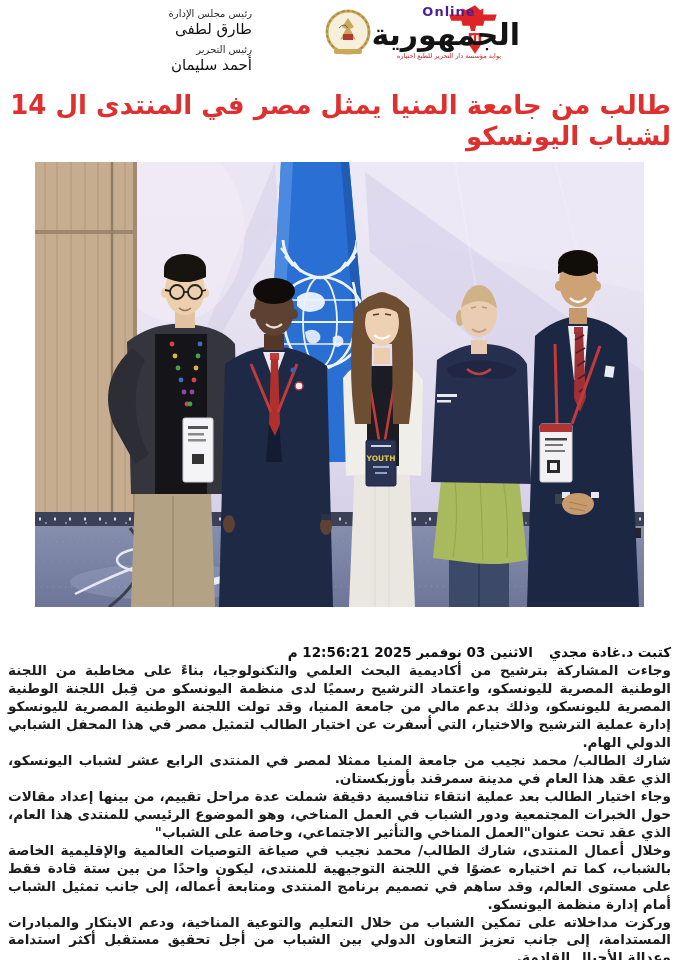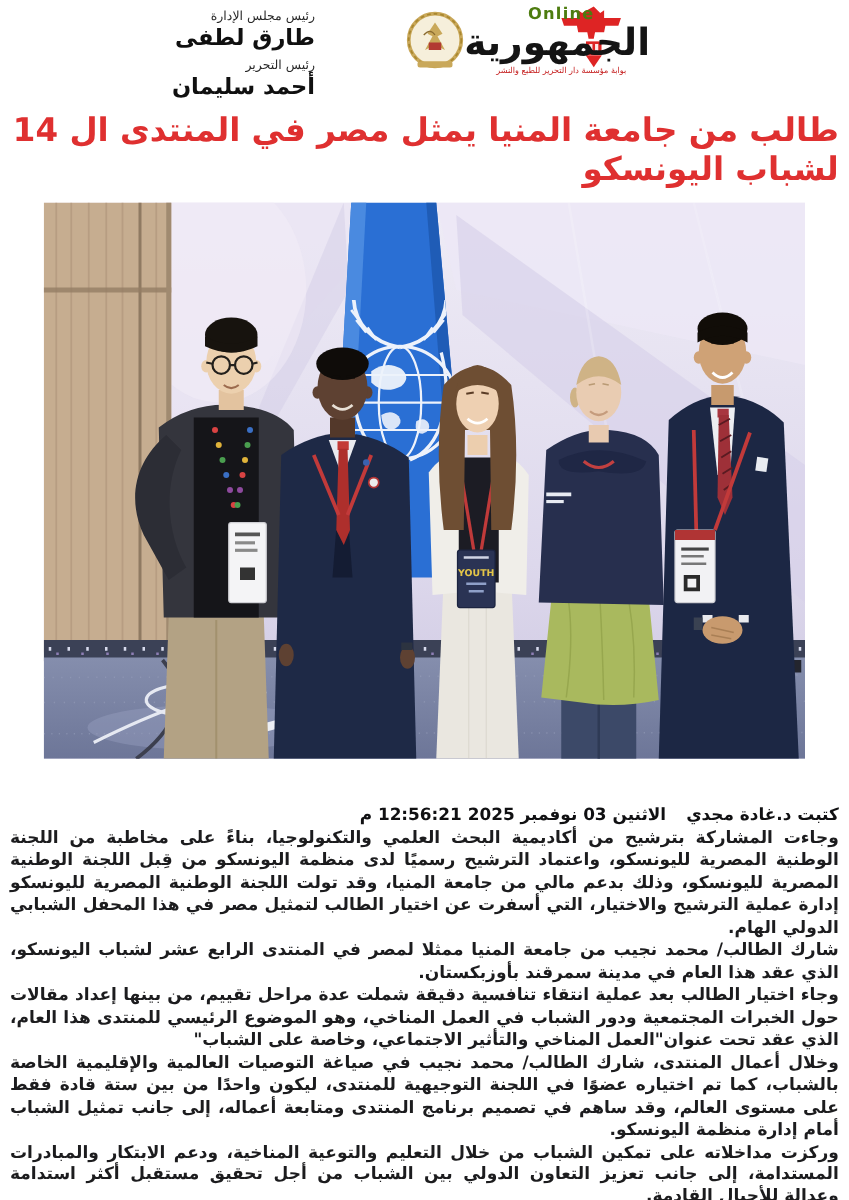--- a/index.html
+++ b/index.html
@@ -5,23 +5,23 @@
   html,body{margin:0;padding:0;background:#ffffff;}
   .page{
     position:relative;width:679px;height:960px;margin:0;
     background:#fff;overflow:hidden;direction:rtl;
     font-family:"DejaVu Sans",sans-serif;color:#1b1b1d;
   }
   
   .masthead{position:relative;height:88px;background:#fff;}
   .staff{position:absolute;right:427px;top:6px;text-align:right;line-height:1.1;white-space:nowrap;}
   .staff .lbl{font-size:10px;color:#2a2a2a;margin-top:2px;}
-  .staff .nm{font-size:18px;font-weight:bold;color:#101010;margin:2px 0 6px 4px;}
+  .staff .nm{font-size:15px;font-weight:normal;color:#101010;margin:2px 0 6px 4px;}
   .logo{position:absolute;left:378px;top:4px;width:142px;text-align:center;cursor:pointer;}
-  .logo .online{font-size:13px;font-weight:bold;color:#4d7c0f;letter-spacing:1px;position:relative;z-index:3;}
+  .logo .online{font-size:13px;font-weight:bold;color:#4c1d95;letter-spacing:1px;position:relative;z-index:3;}
   .logo .brand{font-size:30px;font-weight:700;color:#141414;line-height:1.05;position:relative;z-index:2;}
   .logo .eagle{position:absolute;left:68px;top:0;width:58px;height:52px;z-index:1;}
   .logo .tagline{font-size:6.5px;color:#c62222;margin-top:1px;position:relative;z-index:3;}
   .medal{position:absolute;left:322px;top:7px;width:52px;height:52px;}
   
   .headline{
     margin:2px 8px 0 8px;font-size:26px;font-weight:bold;color:#df3030;
     text-align:right;line-height:1.2;
   }
   
@@ -62,21 +62,21 @@
         <svg viewBox="0 0 56 50" width="58" height="52">
           <path fill="#de2424" d="M28,1 l5,5 3,-2 v6 h13 l-2,6 h-10 l-1,5 h-7 l-1,5 h-4 l-1,-5 h-7 l-1,-5 h-10 l-2,-6 h13 v-6 l3,2 z"></path>
           <rect x="22" y="28" width="12" height="11" fill="#de2424"></rect>
           <rect x="24.5" y="30" width="7" height="7" fill="#ffffff" opacity="0.9"></rect>
           <rect x="27" y="30" width="2" height="7" fill="#de2424"></rect>
           <path d="M22,39 l6,9 6,-9 z" fill="#de2424"></path>
         </svg>
       </span>
       <div class="online">Online</div>
       <div class="brand">الجمهورية</div>
-      <div class="tagline">بوابة مؤسسة دار التحرير للطبع والنشر</div>
+      <div class="tagline">بوابة مؤسسة دار التحرير للطبع اختياره</div>
     </div>
   </header>
 
   <h1 class="headline">طالب من جامعة المنيا يمثل مصر في المنتدى ال 14 لشباب اليونسكو</h1>
 
   <figure class="photo" style="margin:10px auto 0">
     <svg viewBox="0 0 609 445" width="609" height="445">
       <defs>
         <linearGradient id="bgGrad" x1="0" y1="0" x2="0" y2="1">
           <stop offset="0" stop-color="#efecf6"></stop>

